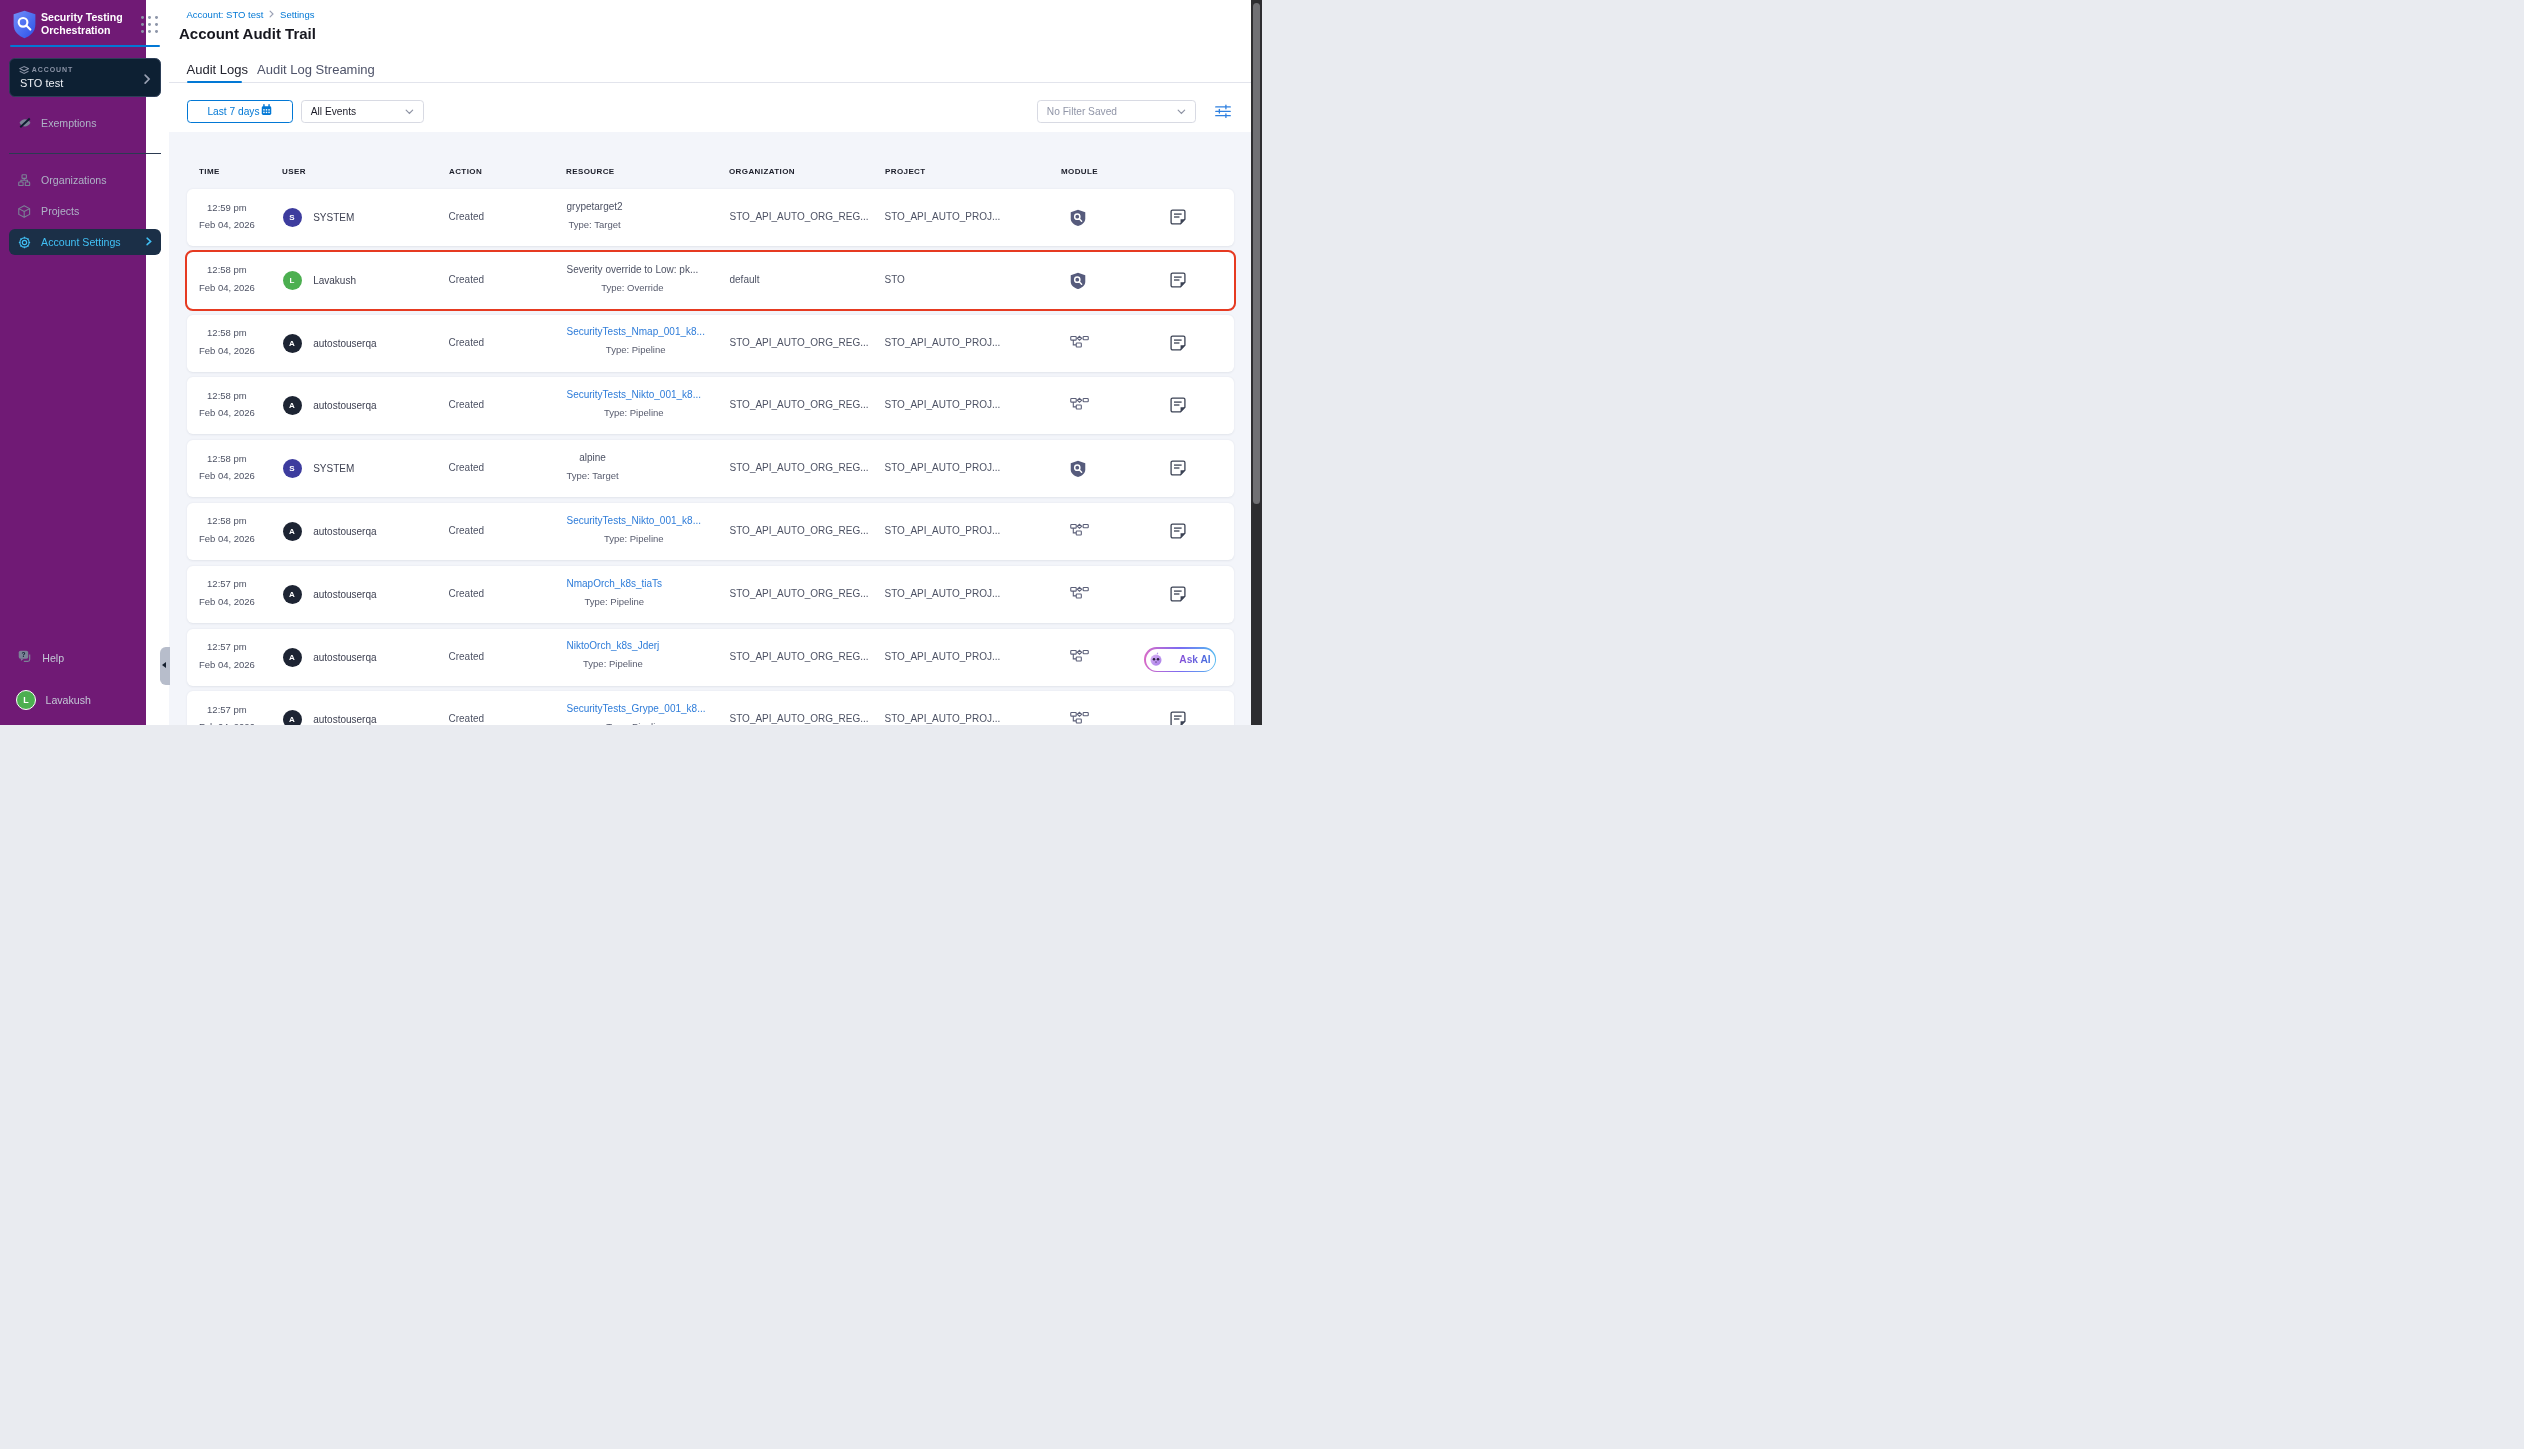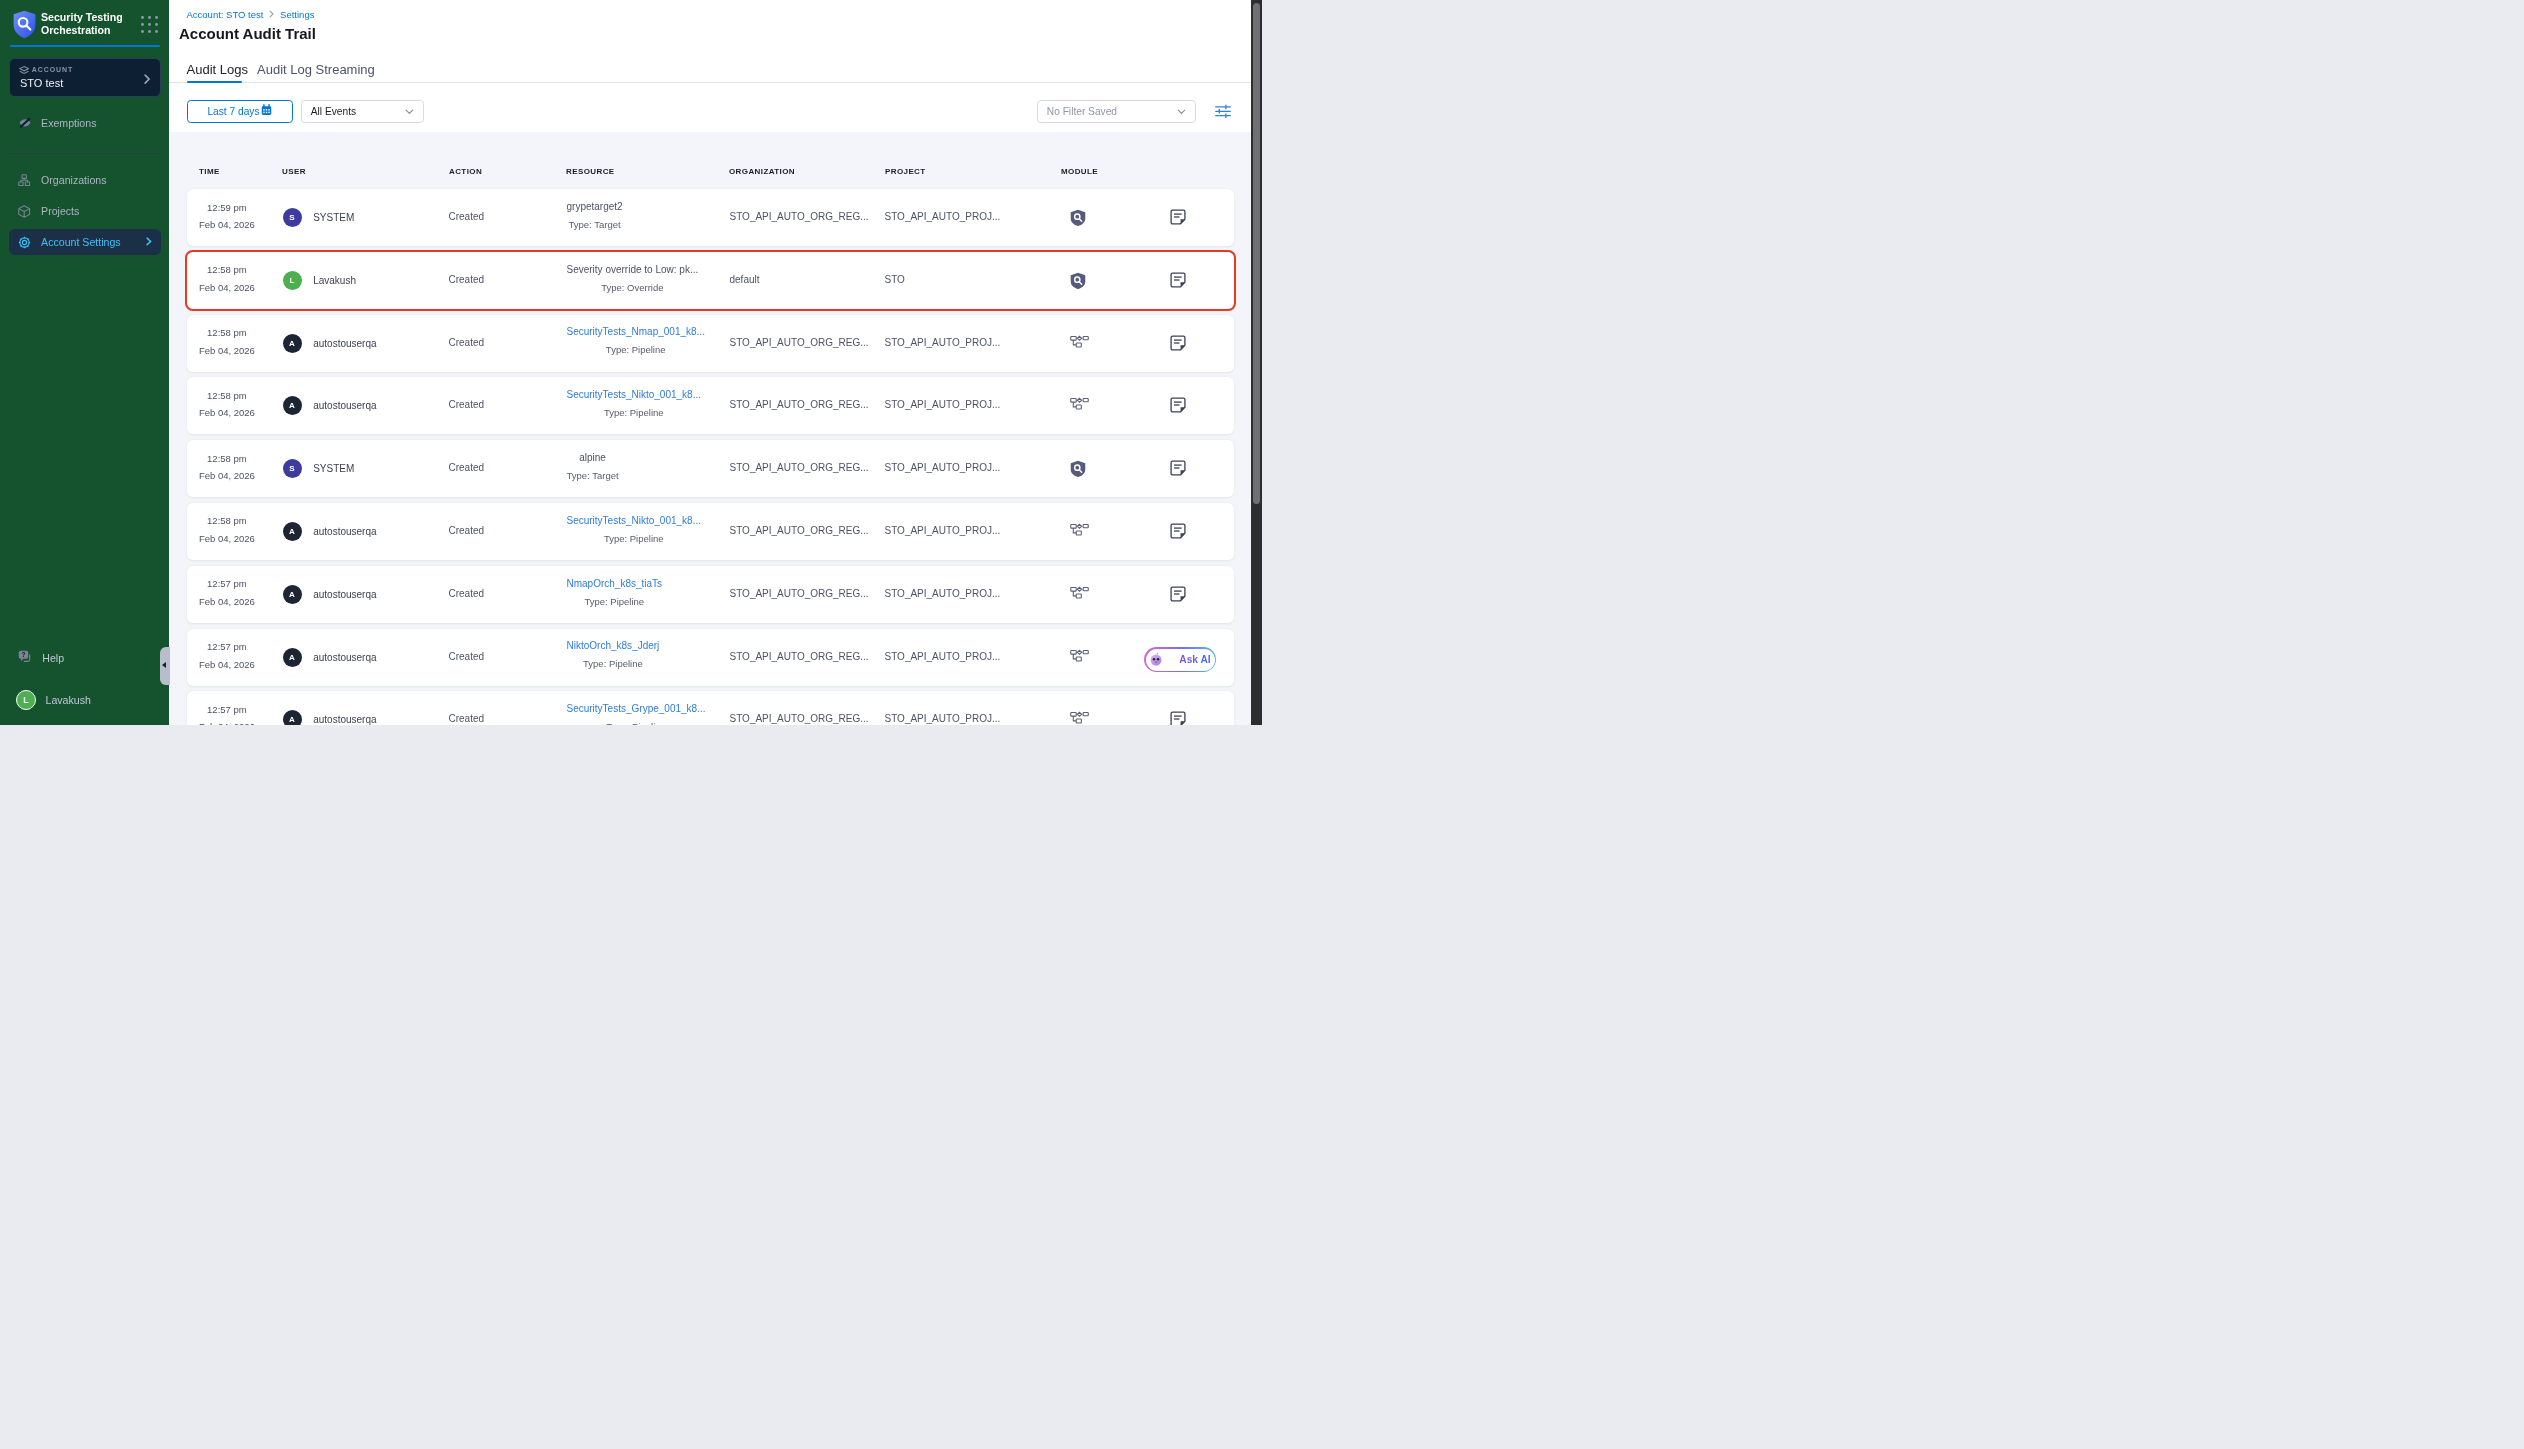--- a/index.html
+++ b/index.html
@@ -1,21 +1,21 @@
 <!DOCTYPE html>
 <html style="font-size:11.7px"><head>
 <meta charset="utf-8">
 <style>
   * { margin:0; padding:0; box-sizing:border-box; }
   html,body { background:#e9ebf0; }
   body { font-family:"Liberation Sans", sans-serif; }
   #screen { position:relative; width:1262px; height:725px; overflow:hidden; background:#fff; }
 
   
-  #sidebar { position:absolute; left:0; top:0; width:169px; height:725px; background:#14532d; z-index:5; }
+  #sidebar { position:absolute; left:0; top:0; width:146px; height:725px; background:#701a75; z-index:5; }
   .logo-row { position:absolute; left:0; top:7.3px; width:169px; height:38px; }
   .logo-shield { position:absolute; left:11.7px; top:2.9px; }
   .app-title { position:absolute; left:41px; top:3.7px; width:95px; color:#fff; font-size:10.6px; font-weight:700; line-height:13px; }
   .grid-icon { position:absolute; right:10.2px; top:8.8px; width:17.5px; height:17.5px; display:grid; grid-template-columns:repeat(3,1fr); gap:2.9px; cursor:pointer; }
   .grid-icon i { width:2.9px; height:2.9px; border-radius:50%; background:#8d95a8; }
   .blue-rule { position:absolute; left:9.5px; top:45px; width:150px; height:2.2px; background:#0278d5; border-radius:1.5px; }
 
   .account-card { position:absolute; left:8.8px; top:58px; width:152px; height:39px; border:0.7px solid #2c3e57; background:#0d2033; border-radius:5.8px; cursor:pointer; }
   .account-label { position:absolute; left:22px; top:6.6px; font-size:7px; font-weight:700; letter-spacing:0.9px; color:#8b93a6; }
   .stack-icon { position:absolute; left:9.5px; top:5.1px; }

